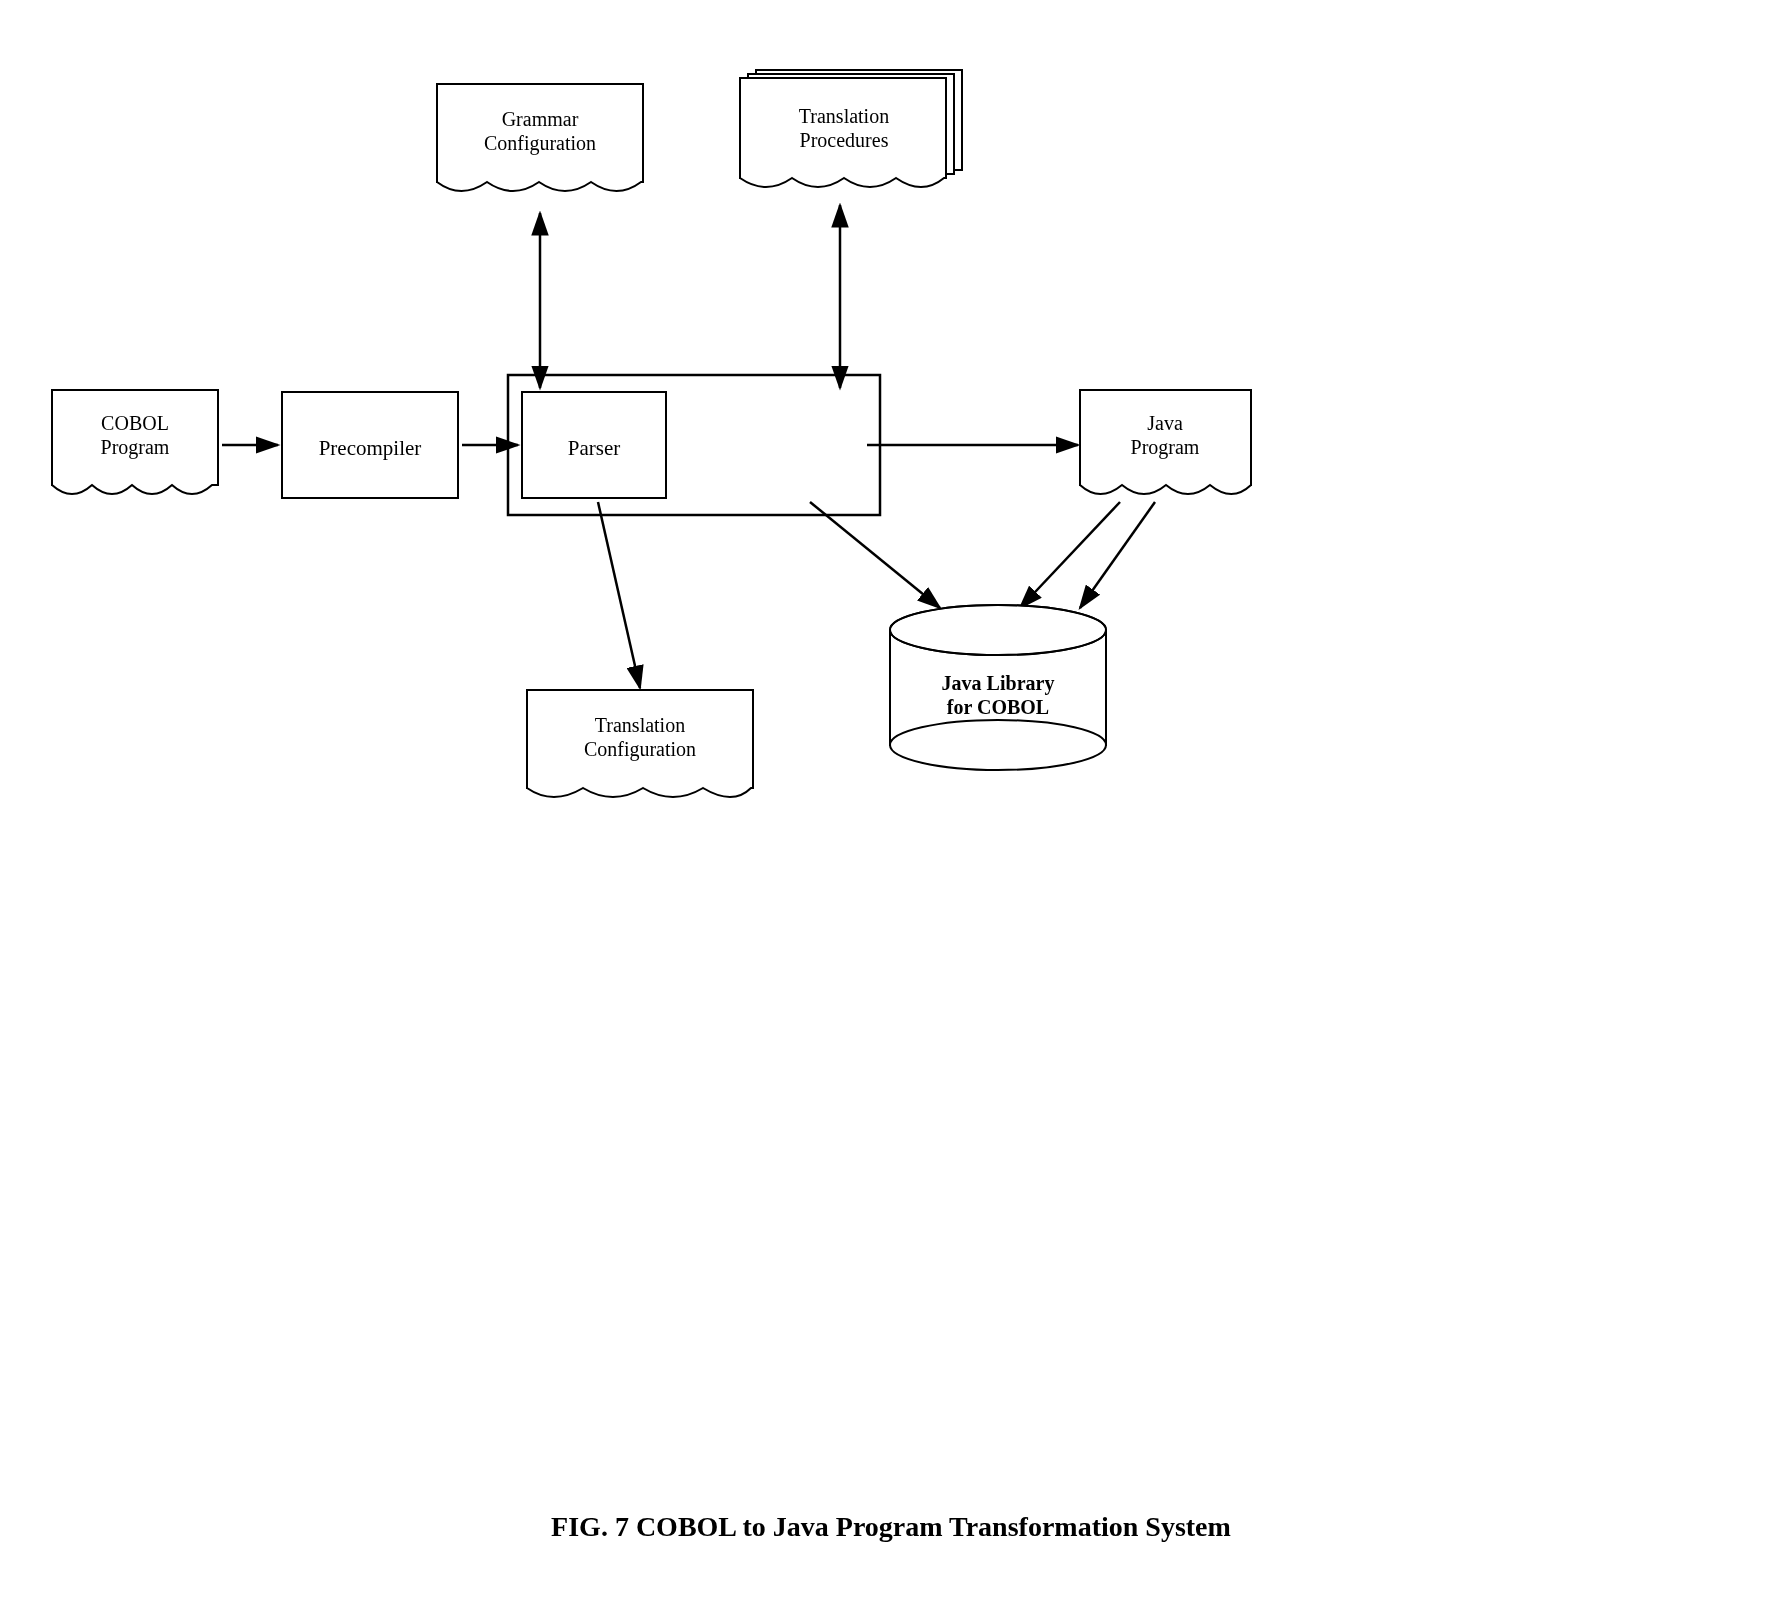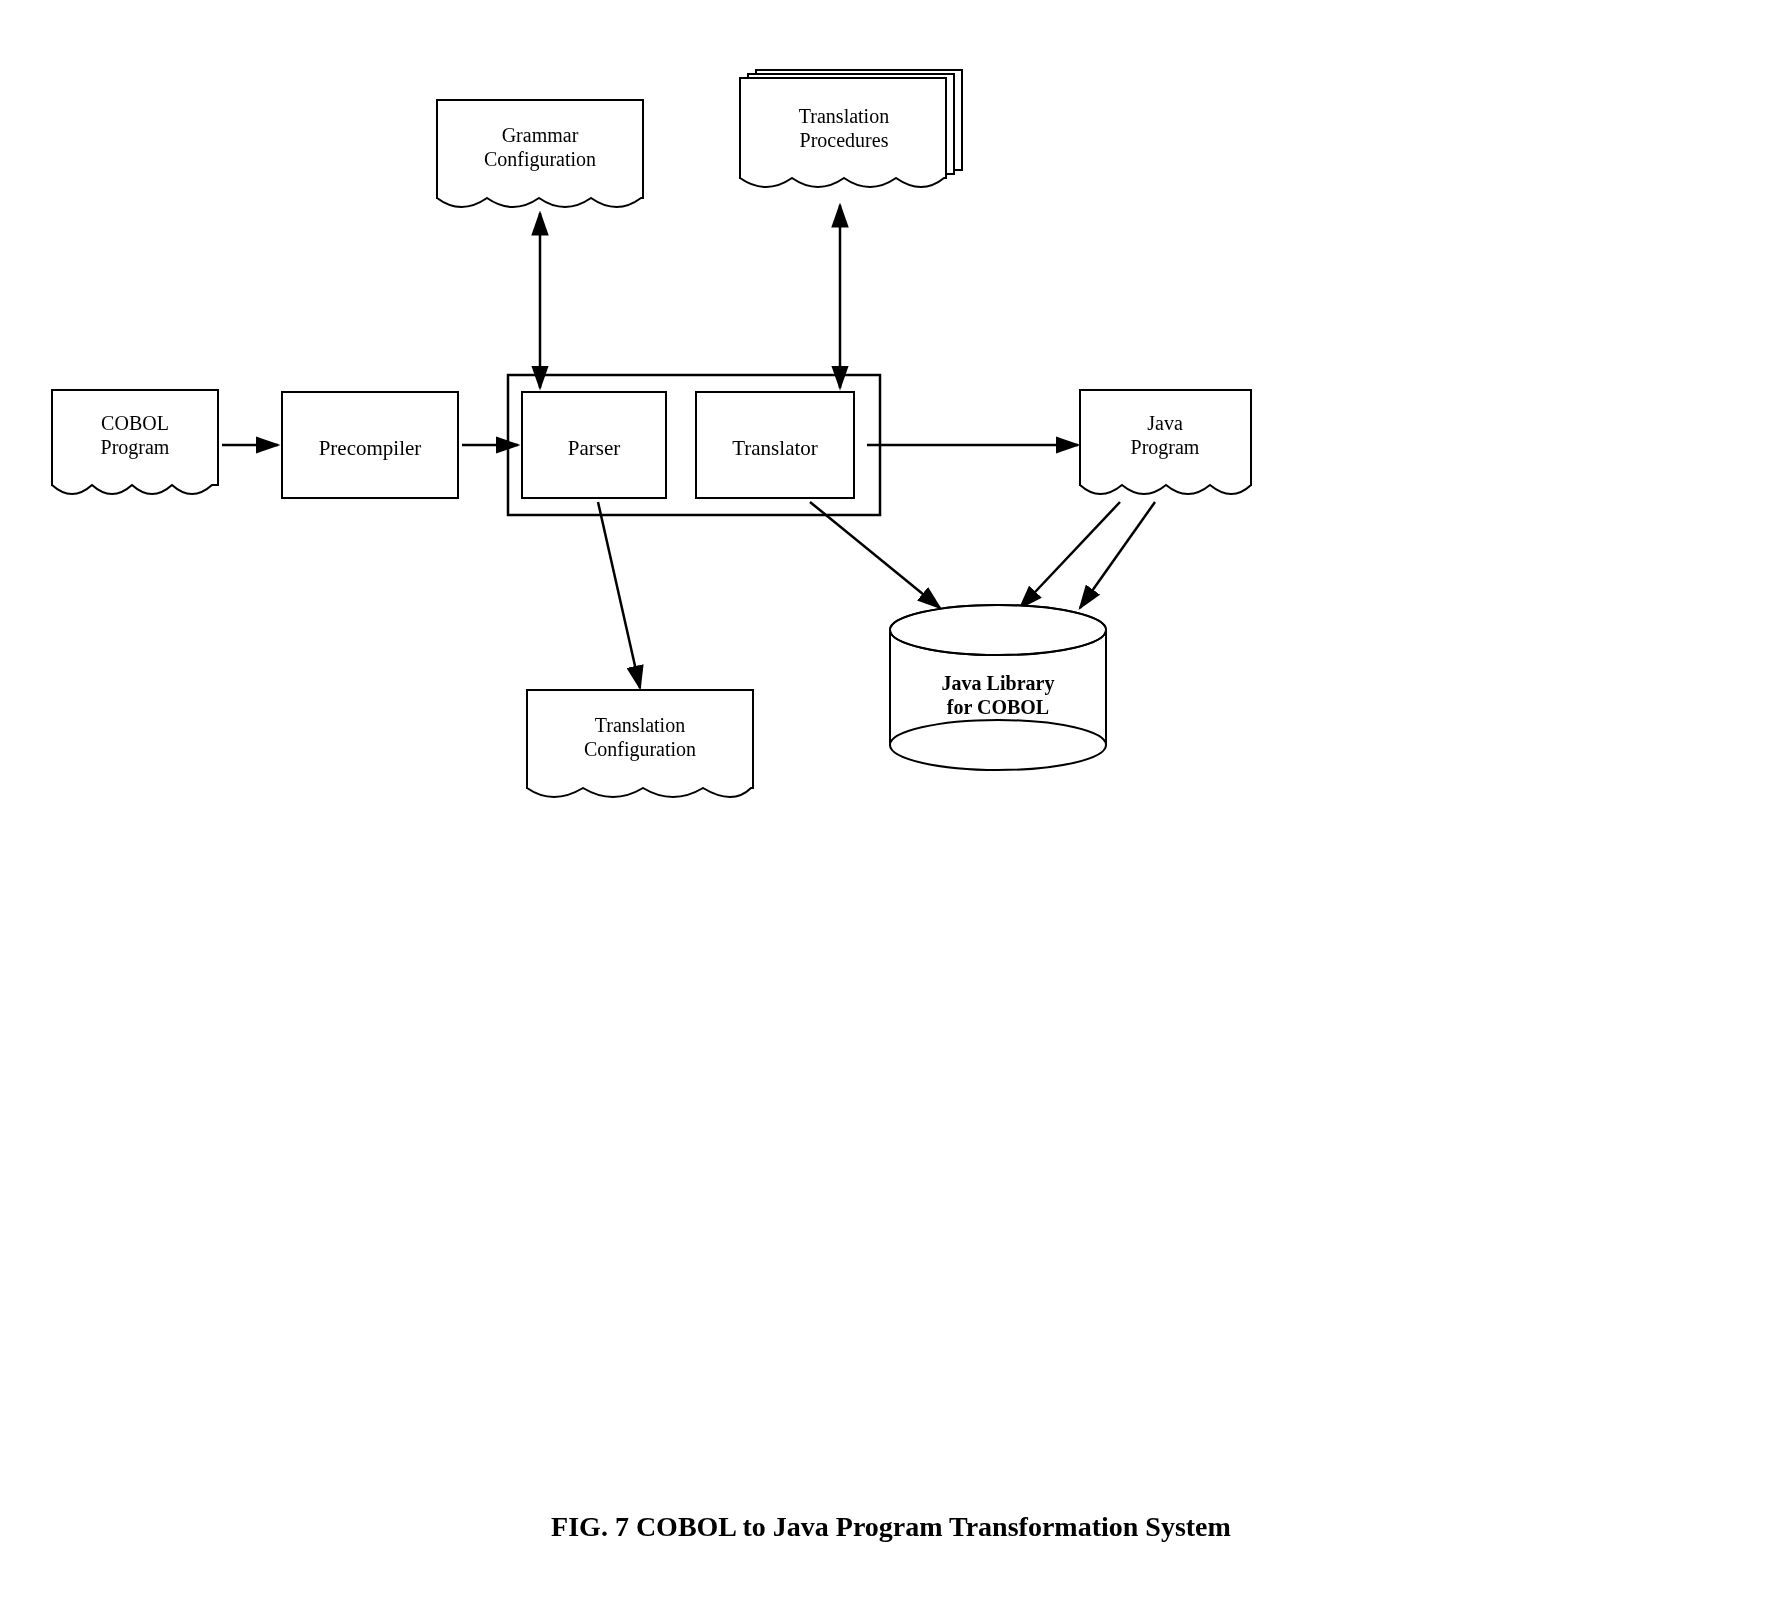--- a/index.html
+++ b/index.html
@@ -76,37 +76,31 @@
     </svg>
   </div>
 
   <div style="position:absolute; left:280px; top:390px; width:180px; height:110px;">
     <svg width="180" height="110" xmlns="http://www.w3.org/2000/svg">
       <rect x="2" y="2" width="176" height="106" fill="white" stroke="black" stroke-width="2"></rect>
       <text x="90" y="60" text-anchor="middle" font-family="Times New Roman" font-size="21" dominant-baseline="middle">Precompiler</text>
     </svg>
   </div>
 
-  <div style="position:absolute; left:694px; top:390px; width:162px; height:110px;">
-    <svg width="162" height="110" xmlns="http://www.w3.org/2000/svg">
-      <rect x="2" y="2" width="158" height="106" fill="white" stroke="black" stroke-width="2"></rect>
-      <text x="81" y="60" text-anchor="middle" font-family="Times New Roman" font-size="21" dominant-baseline="middle">Translator</text>
-    </svg>
-  </div>
 
   <div style="position:absolute; left:1078px; top:388px; width:175px; height:115px;">
     <svg width="175" height="115" xmlns="http://www.w3.org/2000/svg">
       <rect x="2" y="2" width="171" height="95" fill="white" stroke="black" stroke-width="2"></rect>
       <path d="M2,97 Q22,115 44,97 Q66,115 88,97 Q110,115 132,97 Q154,115 173,97 L173,2 L2,2 Z" fill="white" stroke="black" stroke-width="2"></path>
       <text x="87" y="42" text-anchor="middle" font-family="Times New Roman" font-size="20">Java</text>
       <text x="87" y="66" text-anchor="middle" font-family="Times New Roman" font-size="20">Program</text>
     </svg>
   </div>
 
-  <div style="position:absolute; left:435px; top:98px; width:210px; height:118px;">
+  <div style="position:absolute; left:435px; top:82px; width:210px; height:118px;">
     <svg width="210" height="118" xmlns="http://www.w3.org/2000/svg">
       <rect x="2" y="2" width="206" height="98" fill="white" stroke="black" stroke-width="2"></rect>
       <path d="M2,100 Q26,118 52,100 Q78,118 104,100 Q130,118 156,100 Q182,118 206,100 L208,100 L208,2 L2,2 Z" fill="white" stroke="black" stroke-width="2"></path>
       <text x="105" y="44" text-anchor="middle" font-family="Times New Roman" font-size="20">Grammar</text>
       <text x="105" y="68" text-anchor="middle" font-family="Times New Roman" font-size="20">Configuration</text>
     </svg>
   </div>
 
   <div style="position:absolute; left:738px; top:68px; width:220px; height:140px;">
     <svg width="240" height="145" xmlns="http://www.w3.org/2000/svg">

